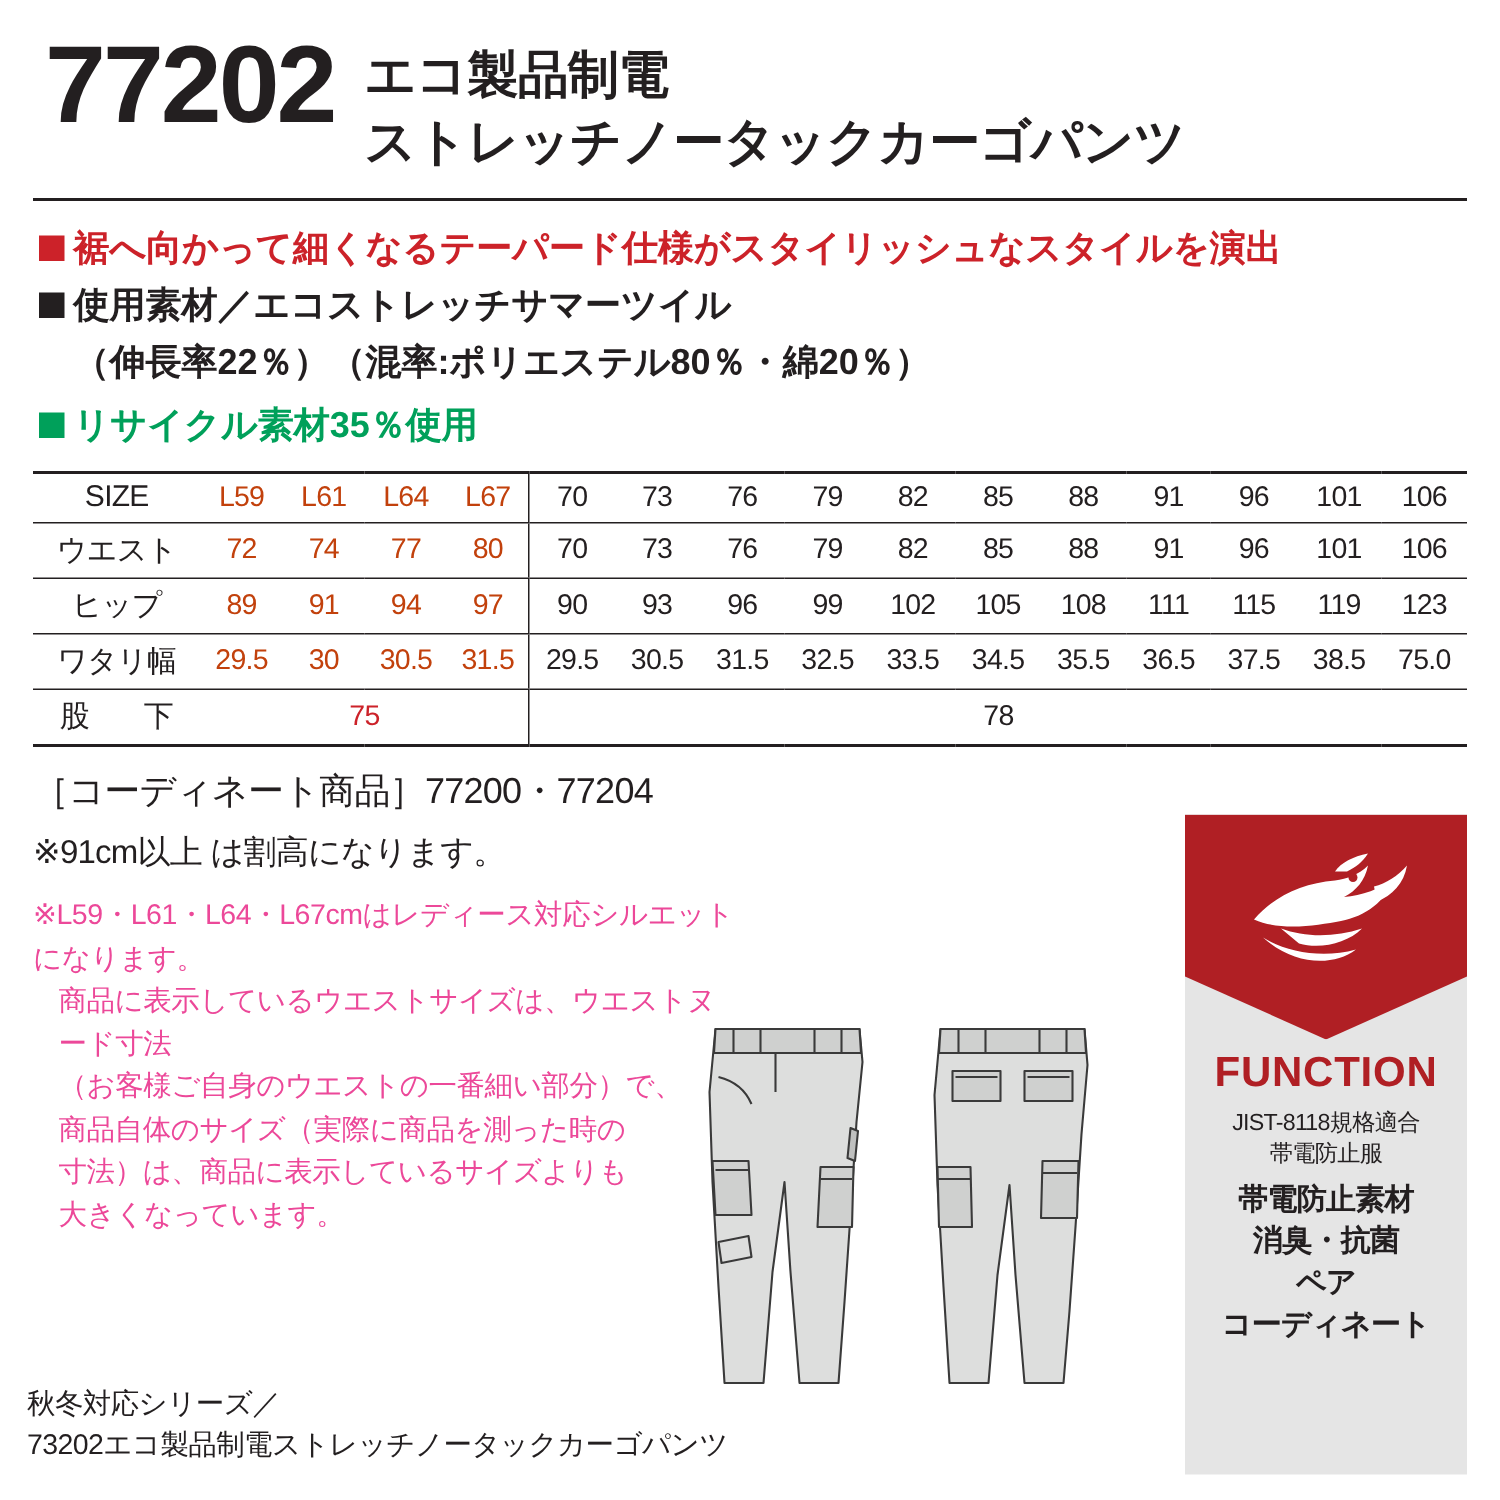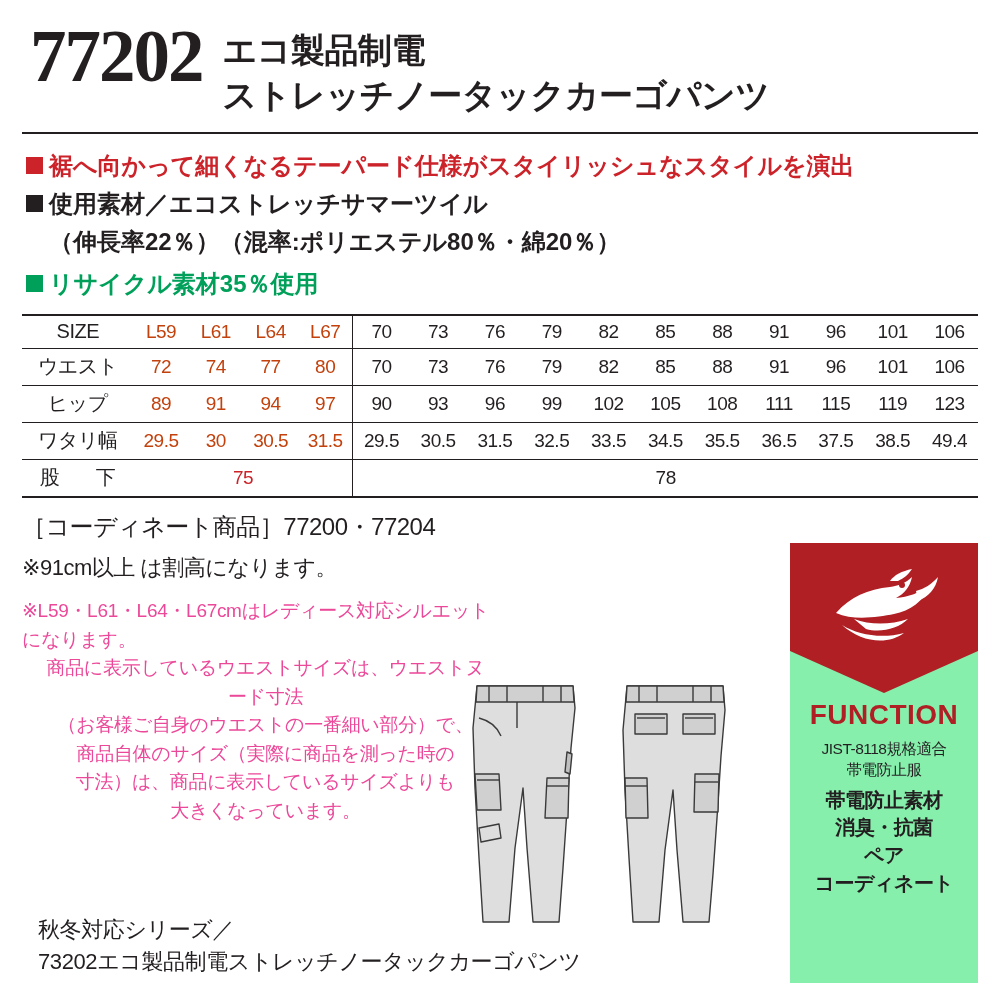--- a/index.html
+++ b/index.html
@@ -26,21 +26,21 @@
     align-items: flex-start;
     padding-top: 22px;
     padding-left: 8px;
   }
   .code {
     font-size: 73px;
     font-weight: bold;
     letter-spacing: -2px;
     line-height: 0.95;
     color: #231f20;
-    font-family: Liberation Serif, serif;
+    font-family: Liberation Sans, sans-serif;
     text-align: right;
   }
   .title-block {
     margin-left: 20px;
     margin-top: 6px;
     font-size: 34px;
     font-weight: bold;
     line-height: 1.32;
     letter-spacing: -0.5px;
   }
@@ -128,39 +128,39 @@
     letter-spacing: -0.5px;
   }
   .note2 {
     margin-top: 14px;
     font-size: 19px;
     line-height: 1.5;
     color: #ec4899;
     max-width: 470px;
     letter-spacing: -0.3px;
   }
-  .note2 .ind { display: block; padding-left: 17px; text-indent: 0; text-align: center; }
+  .note2 .ind { display: block; padding-left: 17px; text-indent: 0; }
 
   
   .footer {
     position: absolute;
-    left: 38px;
+    left: 18px;
     bottom: 22px;
-    font-size: 22px;
+    font-size: 19px;
     line-height: 1.45;
     letter-spacing: -0.4px;
   }
 
   
   .fn-panel {
     position: absolute;
     right: 22px;
     top: 543px;
     width: 188px;
-    background: #86efac;
+    background: #e5e5e5;
     text-align: center;
     padding-bottom: 10px;
     height: 440px;
   }
   .fn-shield {
     width: 188px;
     height: 150px;
     background: #b01f24;
     position: relative;
     clip-path: polygon(0 0, 100% 0, 100% 72%, 50% 100%, 0 72%);
@@ -294,21 +294,21 @@
       <td class="mens sep-left">29.5</td>
       <td class="mens">30.5</td>
       <td class="mens">31.5</td>
       <td class="mens">32.5</td>
       <td class="mens">33.5</td>
       <td class="mens">34.5</td>
       <td class="mens">35.5</td>
       <td class="mens">36.5</td>
       <td class="mens">37.5</td>
       <td class="mens">38.5</td>
-      <td class="mens">49.4</td>
+      <td class="mens">75.0</td>
     </tr>
     <tr>
       <td class="rowlabel spread">股　下</td>
       <td class="inseam-l" colspan="4">75</td>
       <td class="sep-left" colspan="11">78</td>
     </tr>
   </tbody>
     </table>
 
   <div class="coord">［コーディネート商品］77200・77204</div>

